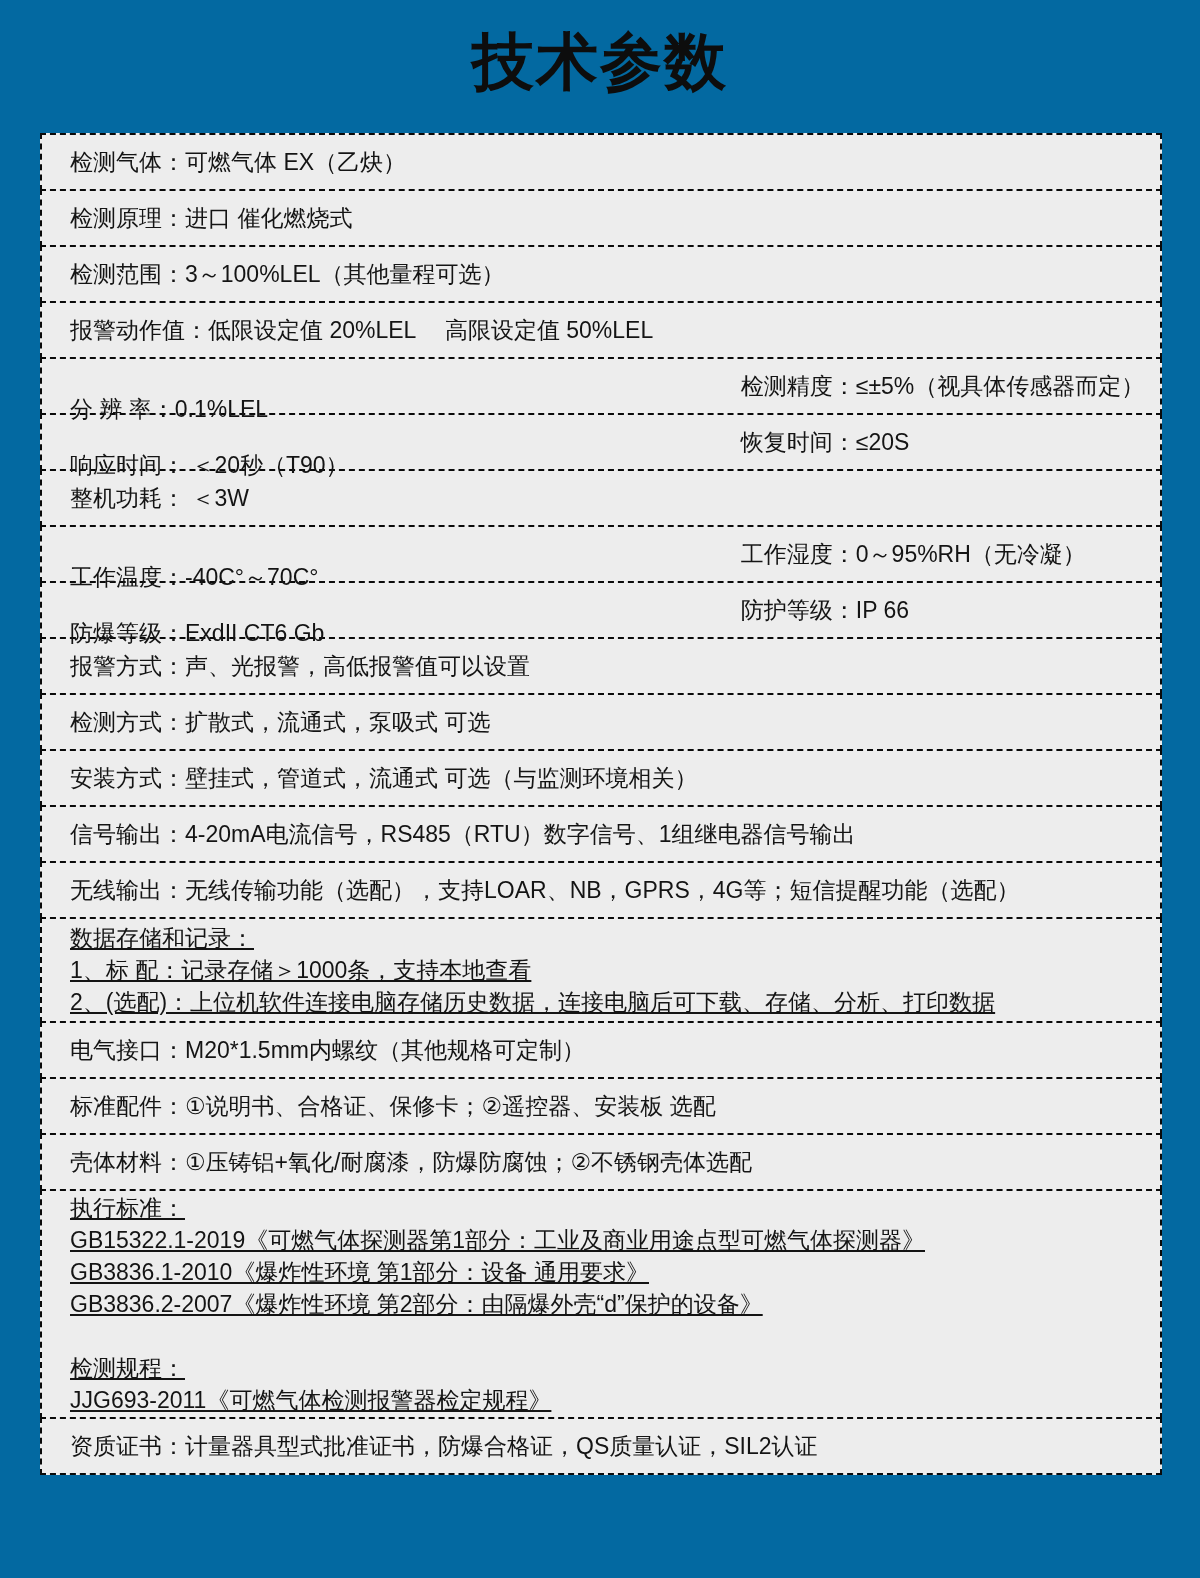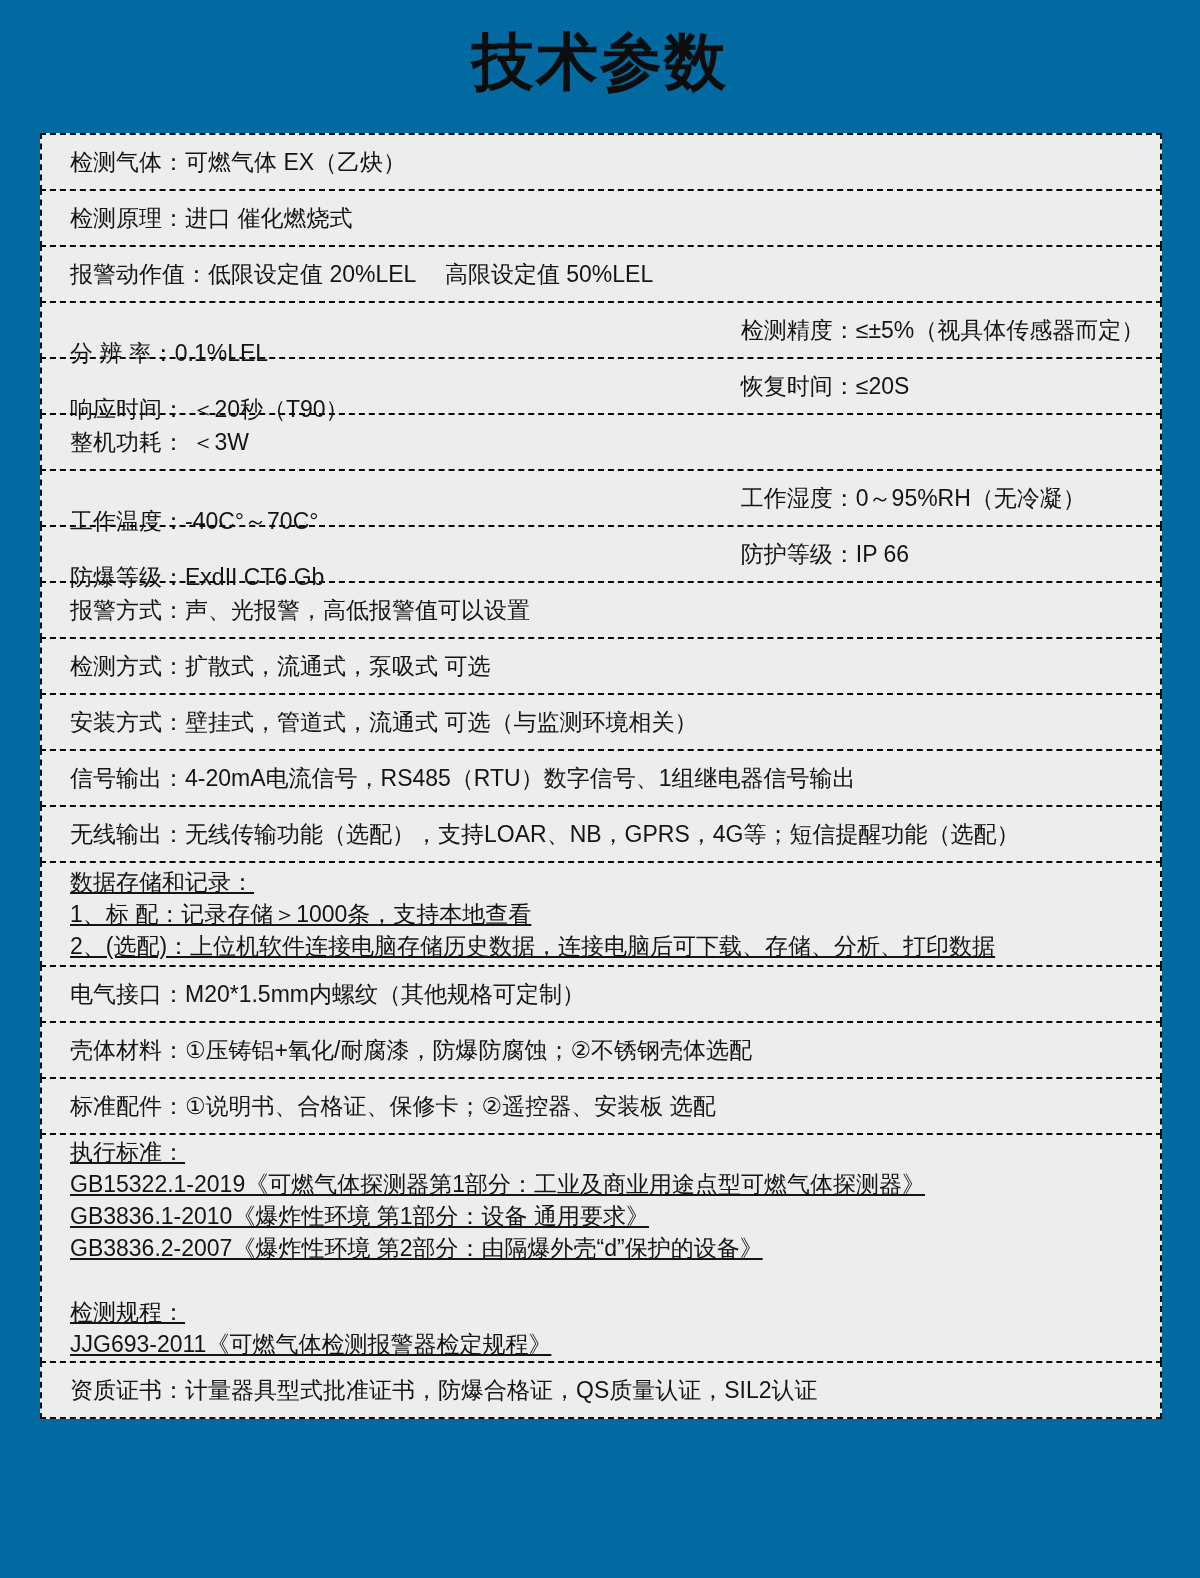--- a/index.html
+++ b/index.html
@@ -80,20 +80,23 @@
   <div class="table">
 
     <div class="row r-s">
       <div class="cell">检测气体：可燃气体 EX（乙炔）</div>
     </div>
 
     <div class="row r-s">
       <div class="cell">检测原理：进口 催化燃烧式</div>
     </div>
 
+    <div class="row r-s">
+      <div class="cell">检测范围：3～100%LEL（其他量程可选）</div>
+    </div>
 
     <div class="row r-s">
       <div class="cell">报警动作值：低限设定值 20%LEL　 高限设定值 50%LEL</div>
     </div>
 
     <div class="row r-s">
       <div class="cell cell-left">分 辨 率：0.1%LEL</div>
       <div class="cell cell-right">检测精度：≤±5%（视具体传感器而定）</div>
     </div>
 
@@ -143,25 +146,25 @@
         <div class="line">2、(选配)：上位机软件连接电脑存储历史数据，连接电脑后可下载、存储、分析、打印数据</div>
       </div>
     </div>
 
 
     <div class="row r-s">
       <div class="cell">电气接口：M20*1.5mm内螺纹（其他规格可定制）</div>
     </div>
 
     <div class="row r-s">
-      <div class="cell">壳体材料：①压铸铝+氧化/耐腐漆，防爆防腐蚀；②不锈钢壳体选配</div>
+      <div class="cell">标准配件：①说明书、合格证、保修卡；②遥控器、安装板 选配</div>
     </div>
 
     <div class="row r-s">
-      <div class="cell">标准配件：①说明书、合格证、保修卡；②遥控器、安装板 选配</div>
+      <div class="cell">壳体材料：①压铸铝+氧化/耐腐漆，防爆防腐蚀；②不锈钢壳体选配</div>
     </div>
 
     <div class="row r-xl">
       <div class="block">
         <div class="line">执行标准：</div>
         <div class="line">GB15322.1-2019《可燃气体探测器第1部分：工业及商业用途点型可燃气体探测器》</div>
         <div class="line">GB3836.1-2010《爆炸性环境 第1部分：设备 通用要求》</div>
         <div class="line">GB3836.2-2007《爆炸性环境 第2部分：由隔爆外壳“d”保护的设备》</div>
         <div class="line"></div>
         <div class="line">检测规程：</div>

